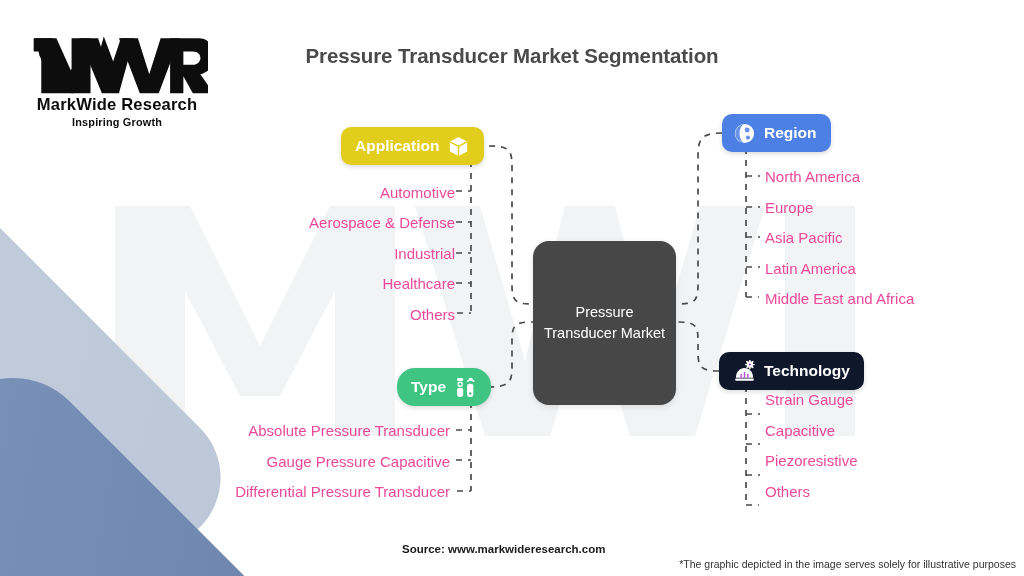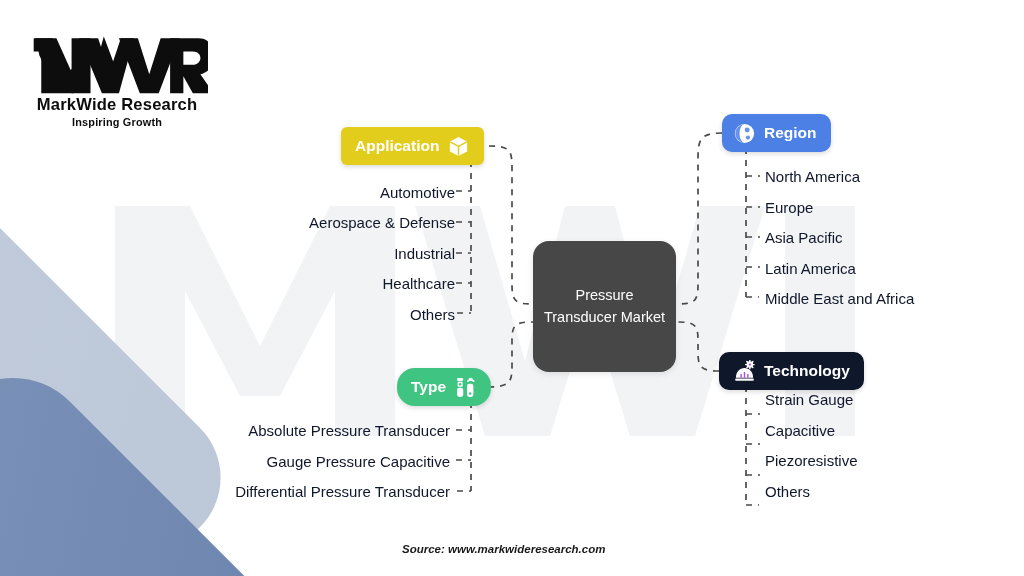--- a/index.html
+++ b/index.html
@@ -78,21 +78,21 @@
   }
 
   
   .connectors { position: absolute; inset: 0; pointer-events: none; }
 
   .center-node {
     position: absolute;
     left: 533px;
     top: 241px;
     width: 143px;
-    height: 131px;
+    height: 164px;
     background: #474747;
     border-radius: 16px;
     display: flex;
     align-items: center;
     justify-content: center;
     box-shadow: 0 2px 6px rgba(0,0,0,0.10);
   }
   .center-node-label {
     color: #ffffff;
     font-size: 14.5px;
@@ -117,37 +117,37 @@
     white-space: nowrap;
   }
   .badge .b-icon {
     width: 23px; height: 23px;
     display: inline-flex;
     align-items: center;
     justify-content: center;
     flex: none;
   }
 
-  #badge-application { left: 341px; top: 127px; background: #E2CD1C; border-radius: 6px; }
+  #badge-application { left: 341px; top: 127px; background: #E2CD1C; }
   #badge-region      { left: 722px; top: 114px; background: #4D80E4; padding-left: 11px; }
   #badge-type        { left: 397px; top: 368px; background: #3FC481; border-radius: 18px; }
   #badge-technology  { left: 719px; top: 352px; background: #0f172a; }
 
   
   .items {
     position: absolute;
     display: flex;
     flex-direction: column;
   }
   .items.right-aligned { text-align: right; align-items: flex-end; }
   .items.left-aligned  { text-align: left;  align-items: flex-start; }
 
   .item {
     font-size: 15px;
-    color: #0f172a;
+    color: #ec4899;
     line-height: 1;
     white-space: nowrap;
   }
 
   #items-application { left: 180px; top: 185px; width: 275px; }
   #items-application .item { margin-bottom: 15.4px; }
 
   #items-region { left: 765px; top: 169px; }
   #items-region .item { margin-bottom: 15.5px; }
 
@@ -158,21 +158,20 @@
   #items-technology .item { margin-bottom: 15.5px; }
 
   
   .source-note {
     position: absolute;
     left: 402px;
     top: 543px;
     font-size: 11.5px;
     font-weight: bold;
     color: #1a1a1a;
-    font-style: italic;
   }
   .disclaimer {
     position: absolute;
     right: 8px;
     top: 558px;
     font-size: 10.5px;
     color: #333333;
     white-space: nowrap;
   }
 </style>
@@ -201,20 +200,21 @@
         <path d="M54 8 L74 8 L86 44 L98 8 L112 8 L96 66 L78 66 Z"></path>
         <path d="M80 6 L92 38 L86 60 L74 28 Z"></path>
         <path d="M96 8 L116 8 L128 46 L140 8 L160 8 L138 66 L118 66 Z"></path>
         <path d="M150 8 L180 8 C192 8 196 18 196 28 C196 38 190 44 182 46 L196 66 L174 66 L164 48 L164 66 L150 66 Z M164 22 L164 36 L174 36 C179 36 182 32 182 29 C182 25 179 22 174 22 Z"></path>
       </g>
       <text class="logo-word" x="94" y="84" font-size="17.5" fill="#0d0d0d" text-anchor="middle">MarkWide Research</text>
       <text class="logo-word" x="94" y="101" font-size="11.5" fill="#0d0d0d" text-anchor="middle" letter-spacing="1.6" font-weight="normal">Inspiring Growth</text>
     </svg>
   </div>
 
+  <div class="page-title">Pressure Transducer Market Segmentation</div>
 
   <svg class="connectors" viewBox="0 0 1024 576">
     <g fill="none" stroke="#4a4a4a" stroke-width="1.7" stroke-dasharray="6 6" stroke-linecap="butt">
 
       <path d="M489 146 C 510 146 512 150 512 168 L512 285 C512 302 516 304 533 304"></path>
 
       <path d="M722 133 C 700 133 698 140 698 158 L698 285 C698 302 694 304 676 304"></path>
 
       <path d="M488 387 C 510 387 512 382 512 366 L512 340 C512 324 516 322 533 322"></path>
 
@@ -317,14 +317,15 @@
   </div>
 
   <div class="items left-aligned" id="items-technology">
     <div class="item">Strain Gauge</div>
     <div class="item">Capacitive</div>
     <div class="item">Piezoresistive</div>
     <div class="item">Others</div>
   </div>
 
   <div class="source-note">Source: www.markwideresearch.com</div>
+  <div class="disclaimer">*The graphic depicted in the image serves solely for illustrative purposes</div>
 
 </div>
 
 </body></html>

